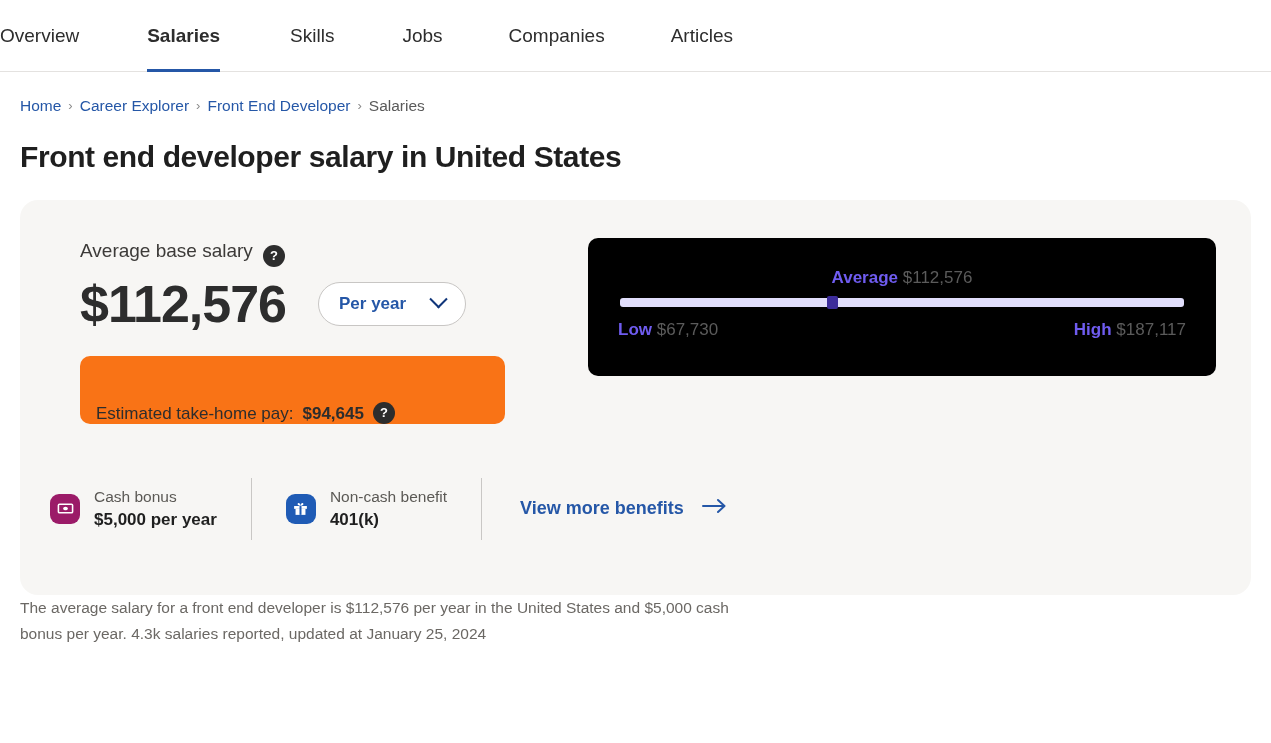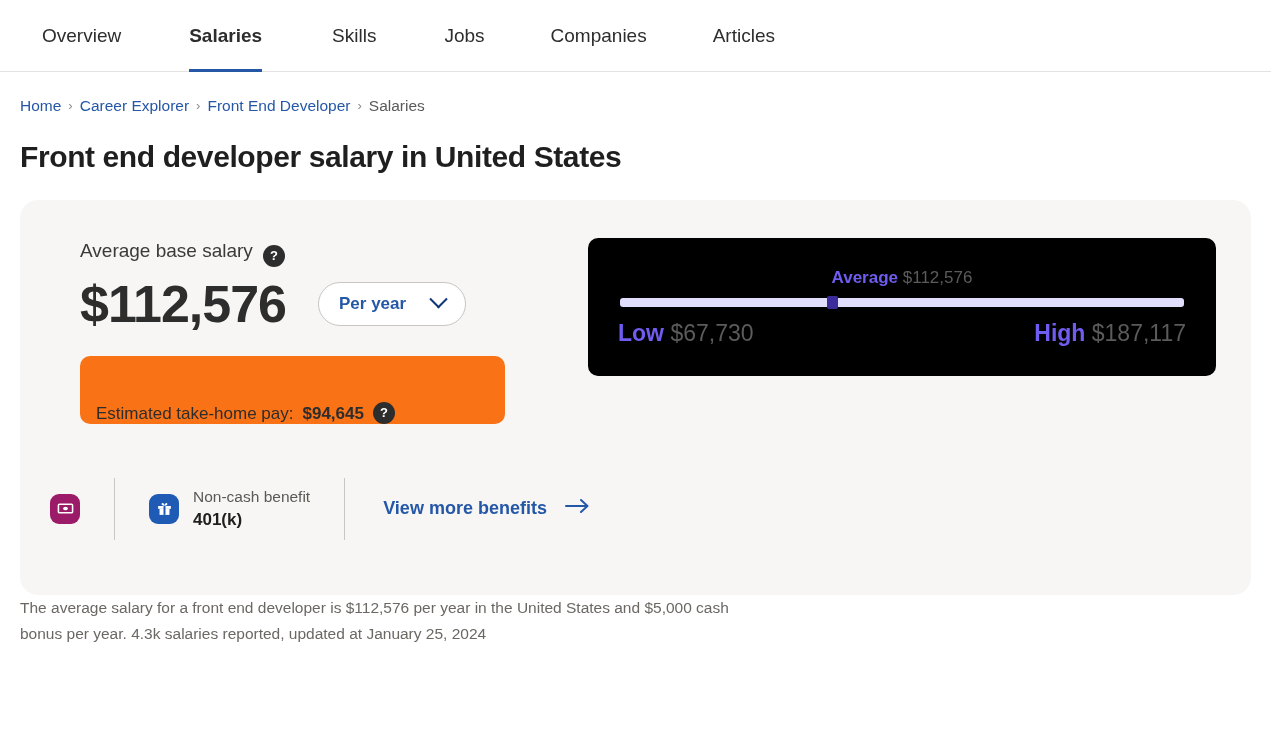--- a/index.html
+++ b/index.html
@@ -17,21 +17,20 @@
   .nav {
     position: relative;
     height: 72px;
     border-bottom: 1px solid #e4e2e0;
     background: #fff;
   }
   .nav-inner {
     display: flex;
     align-items: flex-start;
     height: 100%;
-    padding-left: 42px;
   }
   .nav-item {
     position: relative;
     height: 72px;
     display: flex;
     align-items: center;
     padding: 0 0 0 0;
     margin-right: 0;
     font-size: 19px;
     color: #2d2d2d;
@@ -201,21 +200,21 @@
     top: -2px;
     width: 11px; height: 13px;
     background: #3c2c9b;
     border-radius: 2px;
     cursor: pointer;
   }
   .range-ends {
     display: flex;
     justify-content: space-between;
     margin-top: 13px;
-    font-size: 23px;
+    font-size: 17px;
     color: #5b5b5b;
   }
   .range-ends .k { color: #6f5cf0; font-weight: 700; }
 
   
   .benefits {
     position: absolute;
     left: 30px;
     top: 278px;
     display: flex;
@@ -373,20 +372,24 @@
     </div>
 
     <div class="benefits">
 
       <div class="benefit">
         <span class="bicon cash">
           <svg width="17" height="17" viewBox="0 0 24 24" aria-hidden="true">
             <rect x="2" y="6" width="20" height="12" rx="1.5" fill="none" stroke="#ffffff" stroke-width="2.2"></rect>
             <ellipse cx="12" cy="12" rx="3.3" ry="2.6" fill="#ffffff"></ellipse>
           </svg>
+        </span>
+        <span class="b-lines">
+          <span class="b-label">Cash bonus</span>
+          <span class="b-value">$5,000 per year</span>
         </span>
       </div>
 
       <div class="benefit">
         <span class="bicon gift">
           <svg width="17" height="17" viewBox="0 0 24 24" aria-hidden="true">
             <rect x="3" y="8.5" width="18" height="4" fill="#ffffff"></rect>
             <rect x="5" y="12.5" width="14" height="8.5" fill="#ffffff"></rect>
             <rect x="10.6" y="8.5" width="2.8" height="12.5" fill="#1f5bb5"></rect>
             <path d="M12 8.2 C 12 5.5 9.6 3.4 8.2 4.9 C 7 6.2 9.4 8.2 12 8.2 Z" fill="#ffffff"></path>

